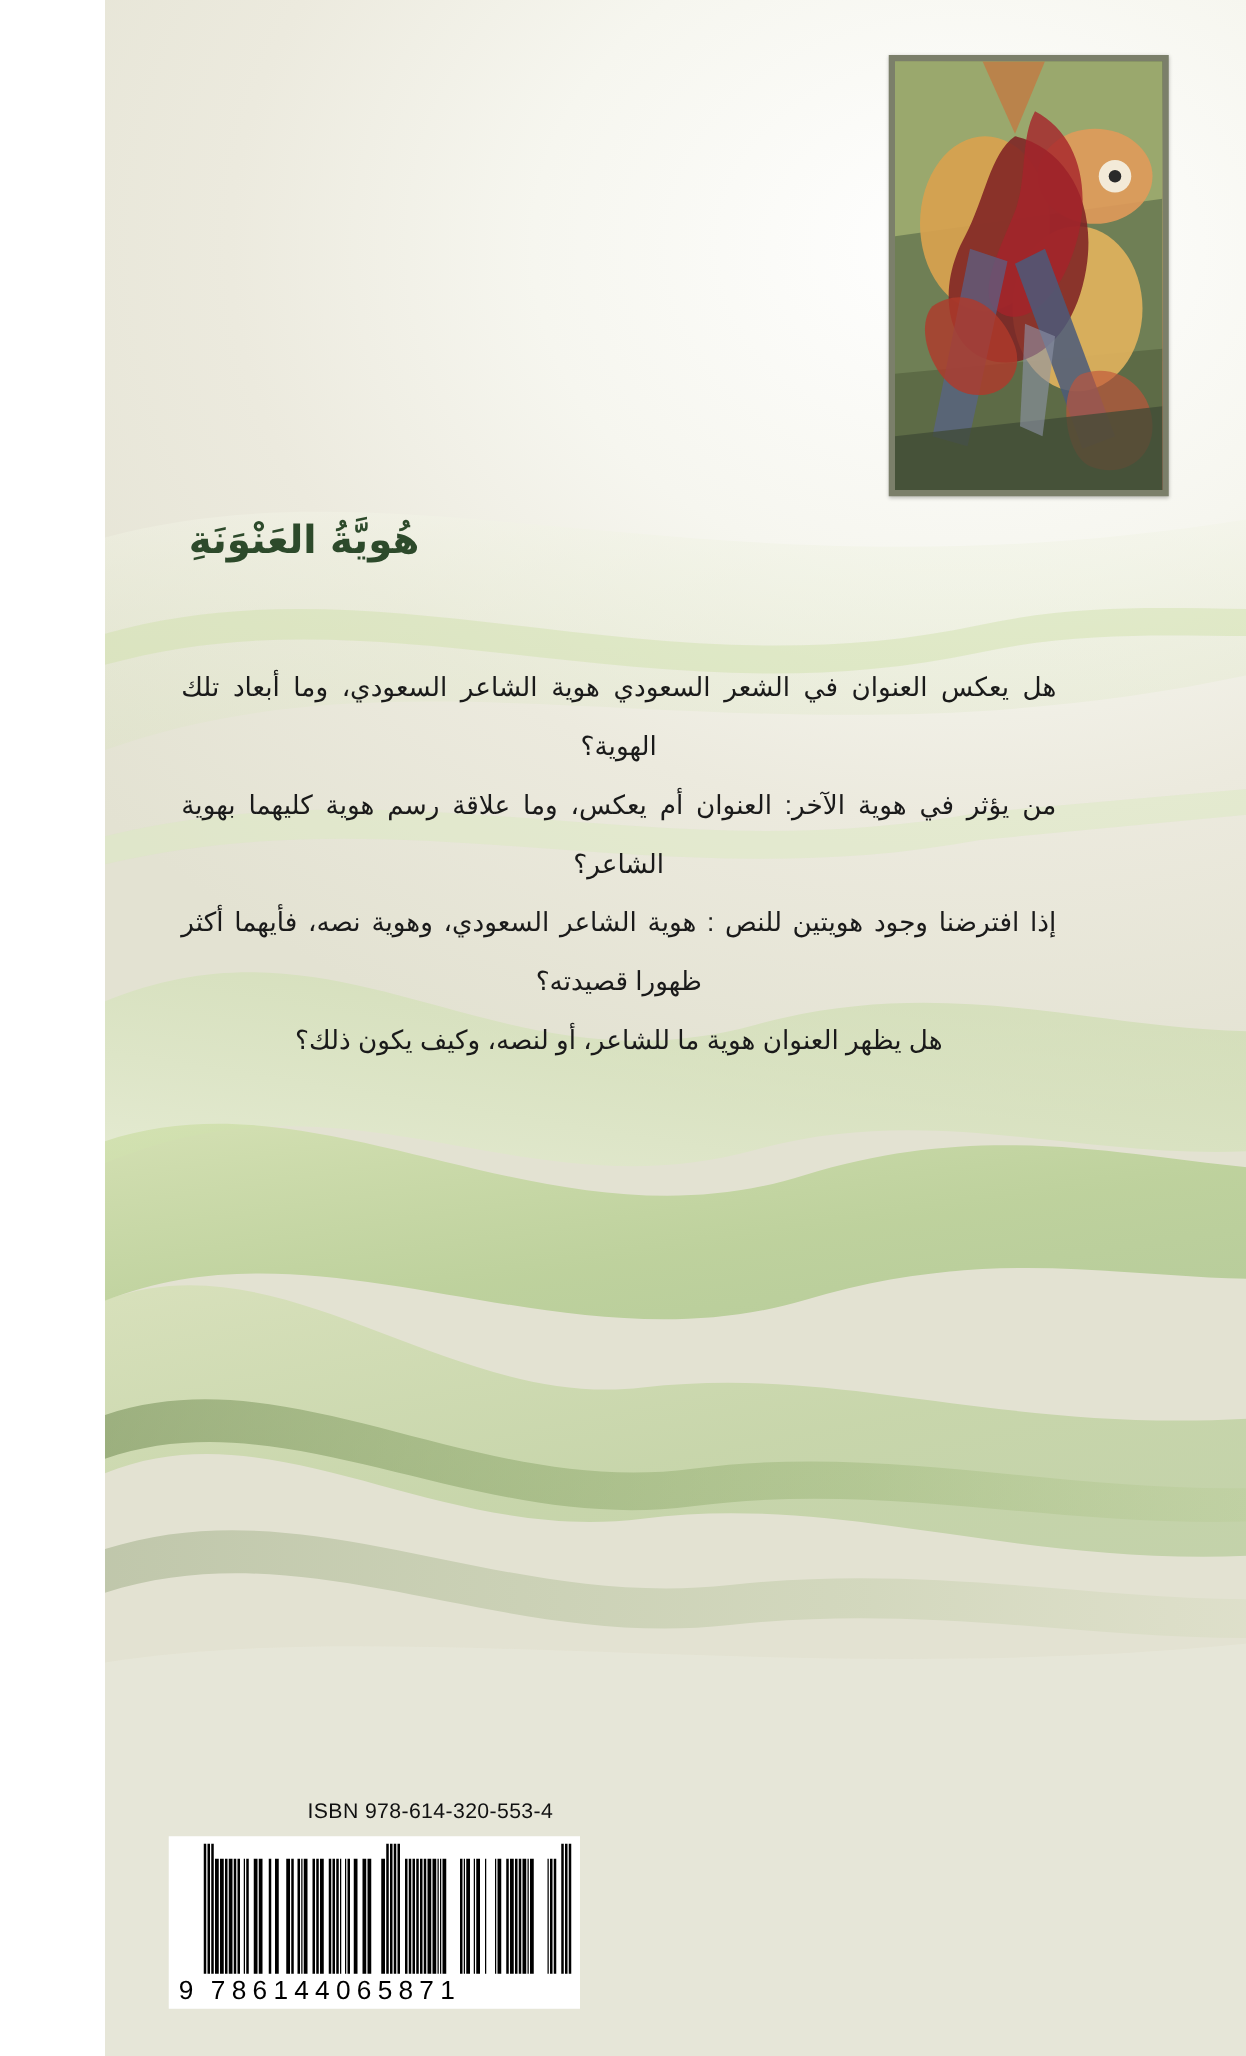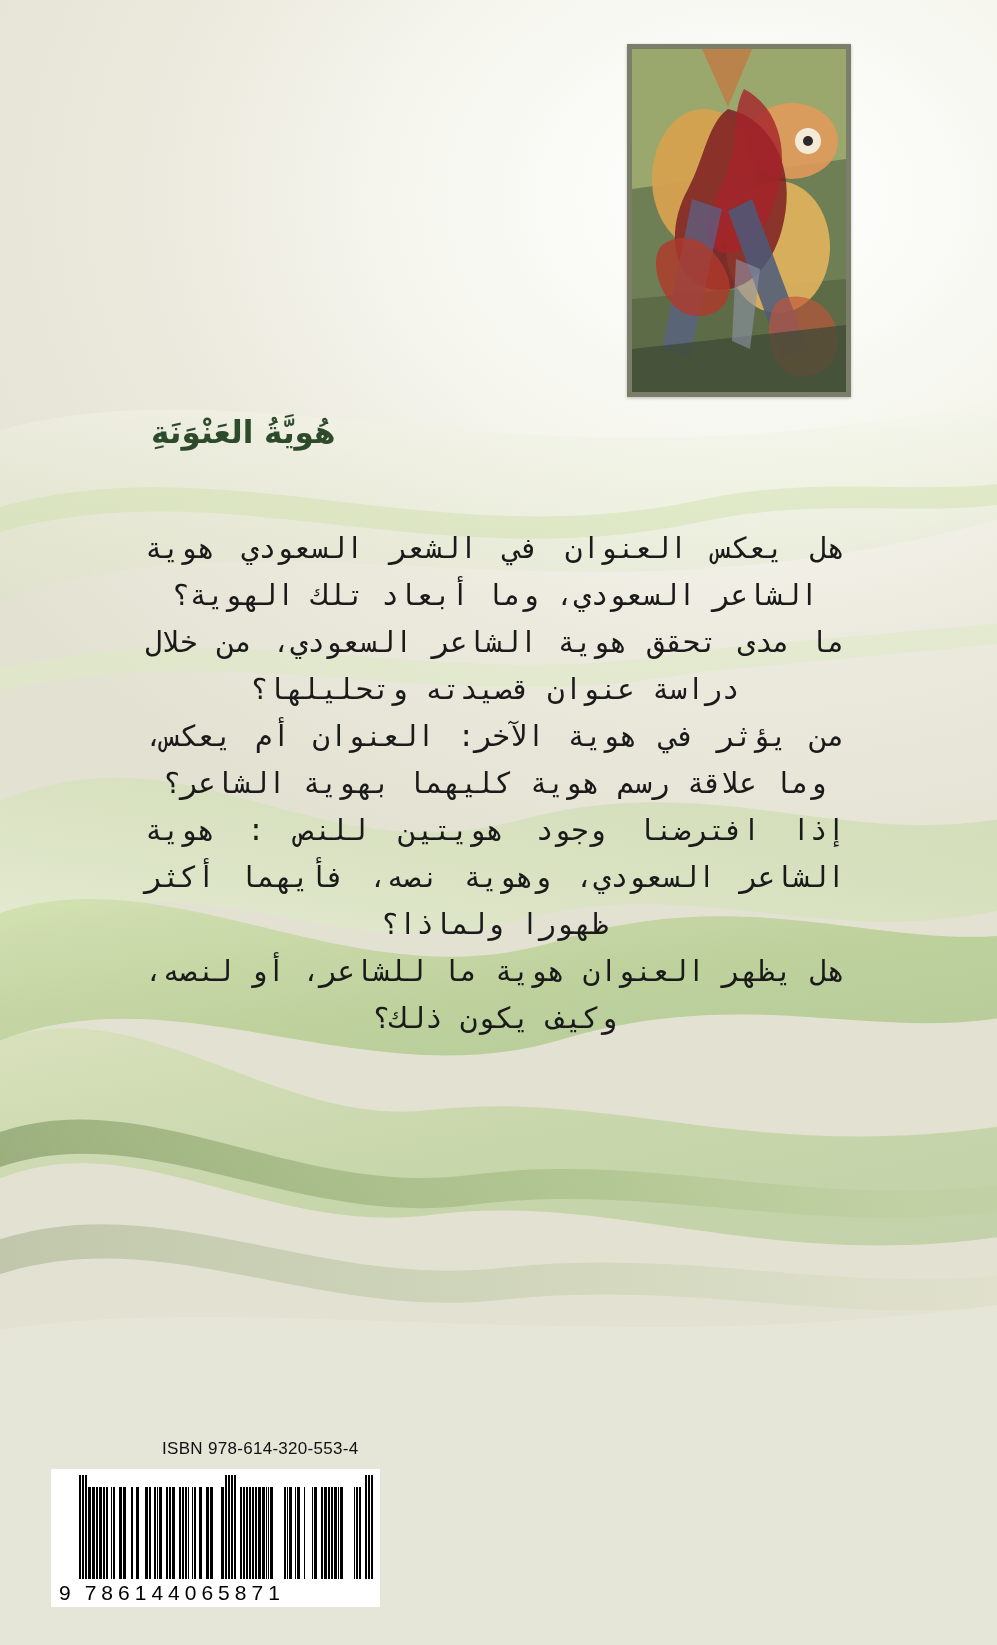--- a/index.html
+++ b/index.html
@@ -10,21 +10,21 @@
     width: 997px;
     height: 1645px;
     overflow: hidden;
     font-family: "DejaVu Sans", "Liberation Sans", sans-serif;
     background: #ffffff;
   }
 
   
   .page {
     position: relative;
-    width: 997px;
+    width: 913px;
     height: 1645px;
     overflow: hidden;
     background:
       radial-gradient(ellipse 900px 700px at 75% 12%, #ffffff 0%, #f6f6ef 38%, #eceade 65%, #e3e2d2 100%),
       linear-gradient(160deg, #f2f2ea 0%, #e9e9dc 50%, #dedccc 100%);
   }
   .swirl-svg {
     position: absolute;
     left: 0;
     top: 0;
@@ -77,23 +77,23 @@
   
   .blurb {
     position: absolute;
     top: 527px;
     right: 152px;
     width: 700px;
     direction: rtl;
     text-align: justify;
     text-align-last: center;
     color: #1a1a1a;
-    font-size: 29px;
+    font-size: 21px;
     line-height: 47px;
-    font-family: Liberation Mono, monospace;
+    font-family: Liberation Sans, sans-serif;
   }
   .blurb p {
     margin: 0 0 0 0;
   }
   .blurb p.tail {
     text-align: justify;
     text-align-last: justify;
   }
 
   
@@ -210,23 +210,22 @@
       </svg>
     </div>
   </div>
 
   <div class="book-title">
     <span class="book-title-inner">هُويَّةُ العَنْوَنَةِ</span>
   </div>
 
   <div class="blurb">
     <p>هل يعكس العنوان في الشعر السعودي هوية الشاعر السعودي، وما أبعاد تلك الهوية؟</p>
-    <p>ما مدى تحقق هوية الشاعر السعودي، من خلال دراسة عنوان قصيدته وتحليلها؟</p>
     <p>من يؤثر في هوية الآخر: العنوان أم يعكس، وما علاقة رسم هوية كليهما بهوية الشاعر؟</p>
-    <p>إذا افترضنا وجود هويتين للنص : هوية الشاعر السعودي، وهوية نصه، فأيهما أكثر ظهورا ولماذا؟</p>
+    <p>إذا افترضنا وجود هويتين للنص : هوية الشاعر السعودي، وهوية نصه، فأيهما أكثر ظهورا قصيدته؟</p>
     <p>هل يظهر العنوان هوية ما للشاعر، أو لنصه، وكيف يكون ذلك؟</p>
   </div>
 
   <div class="barcode-block">
     <div class="isbn-text">ISBN 978-614-320-553-4</div>
     <div class="barcode-wrap">
       <div class="bars" id="bars">
           <div class="bar" style="width: 2px; height: 104px;"></div>
           <div class="bar" style="width: 2px; height: 104px;"></div>
           <div class="bar" style="width: 2px; height: 104px;"></div>

